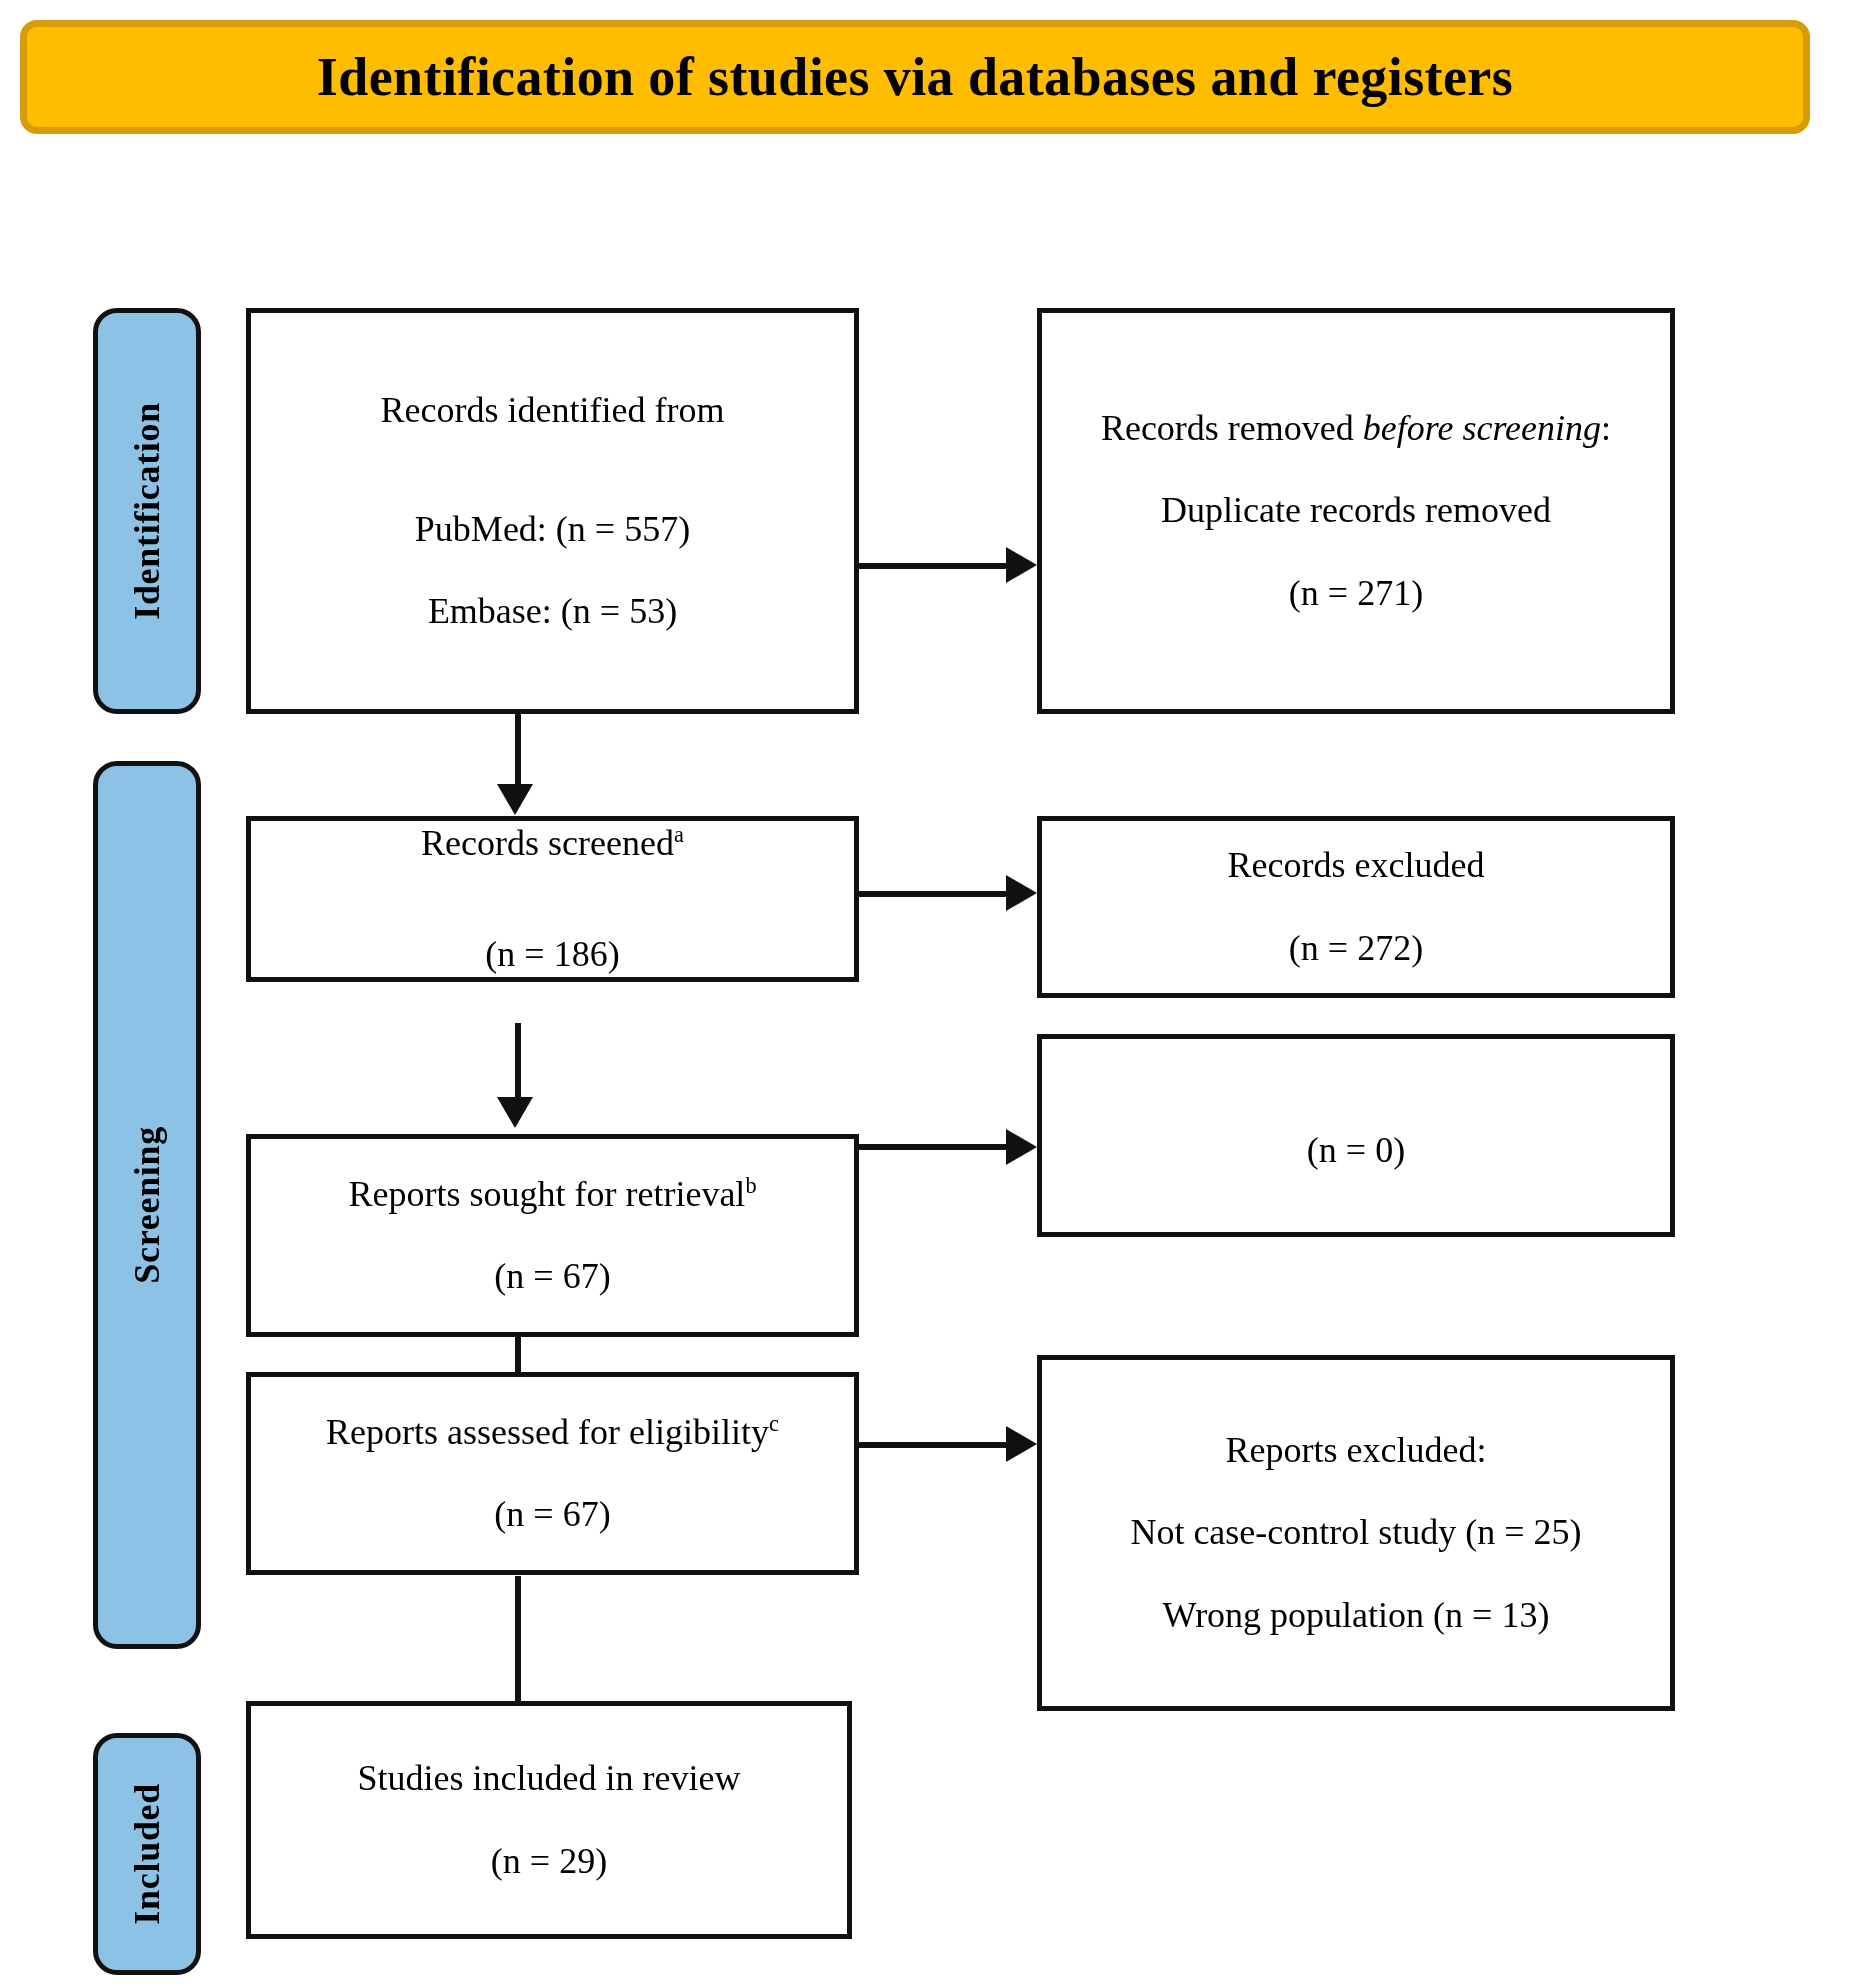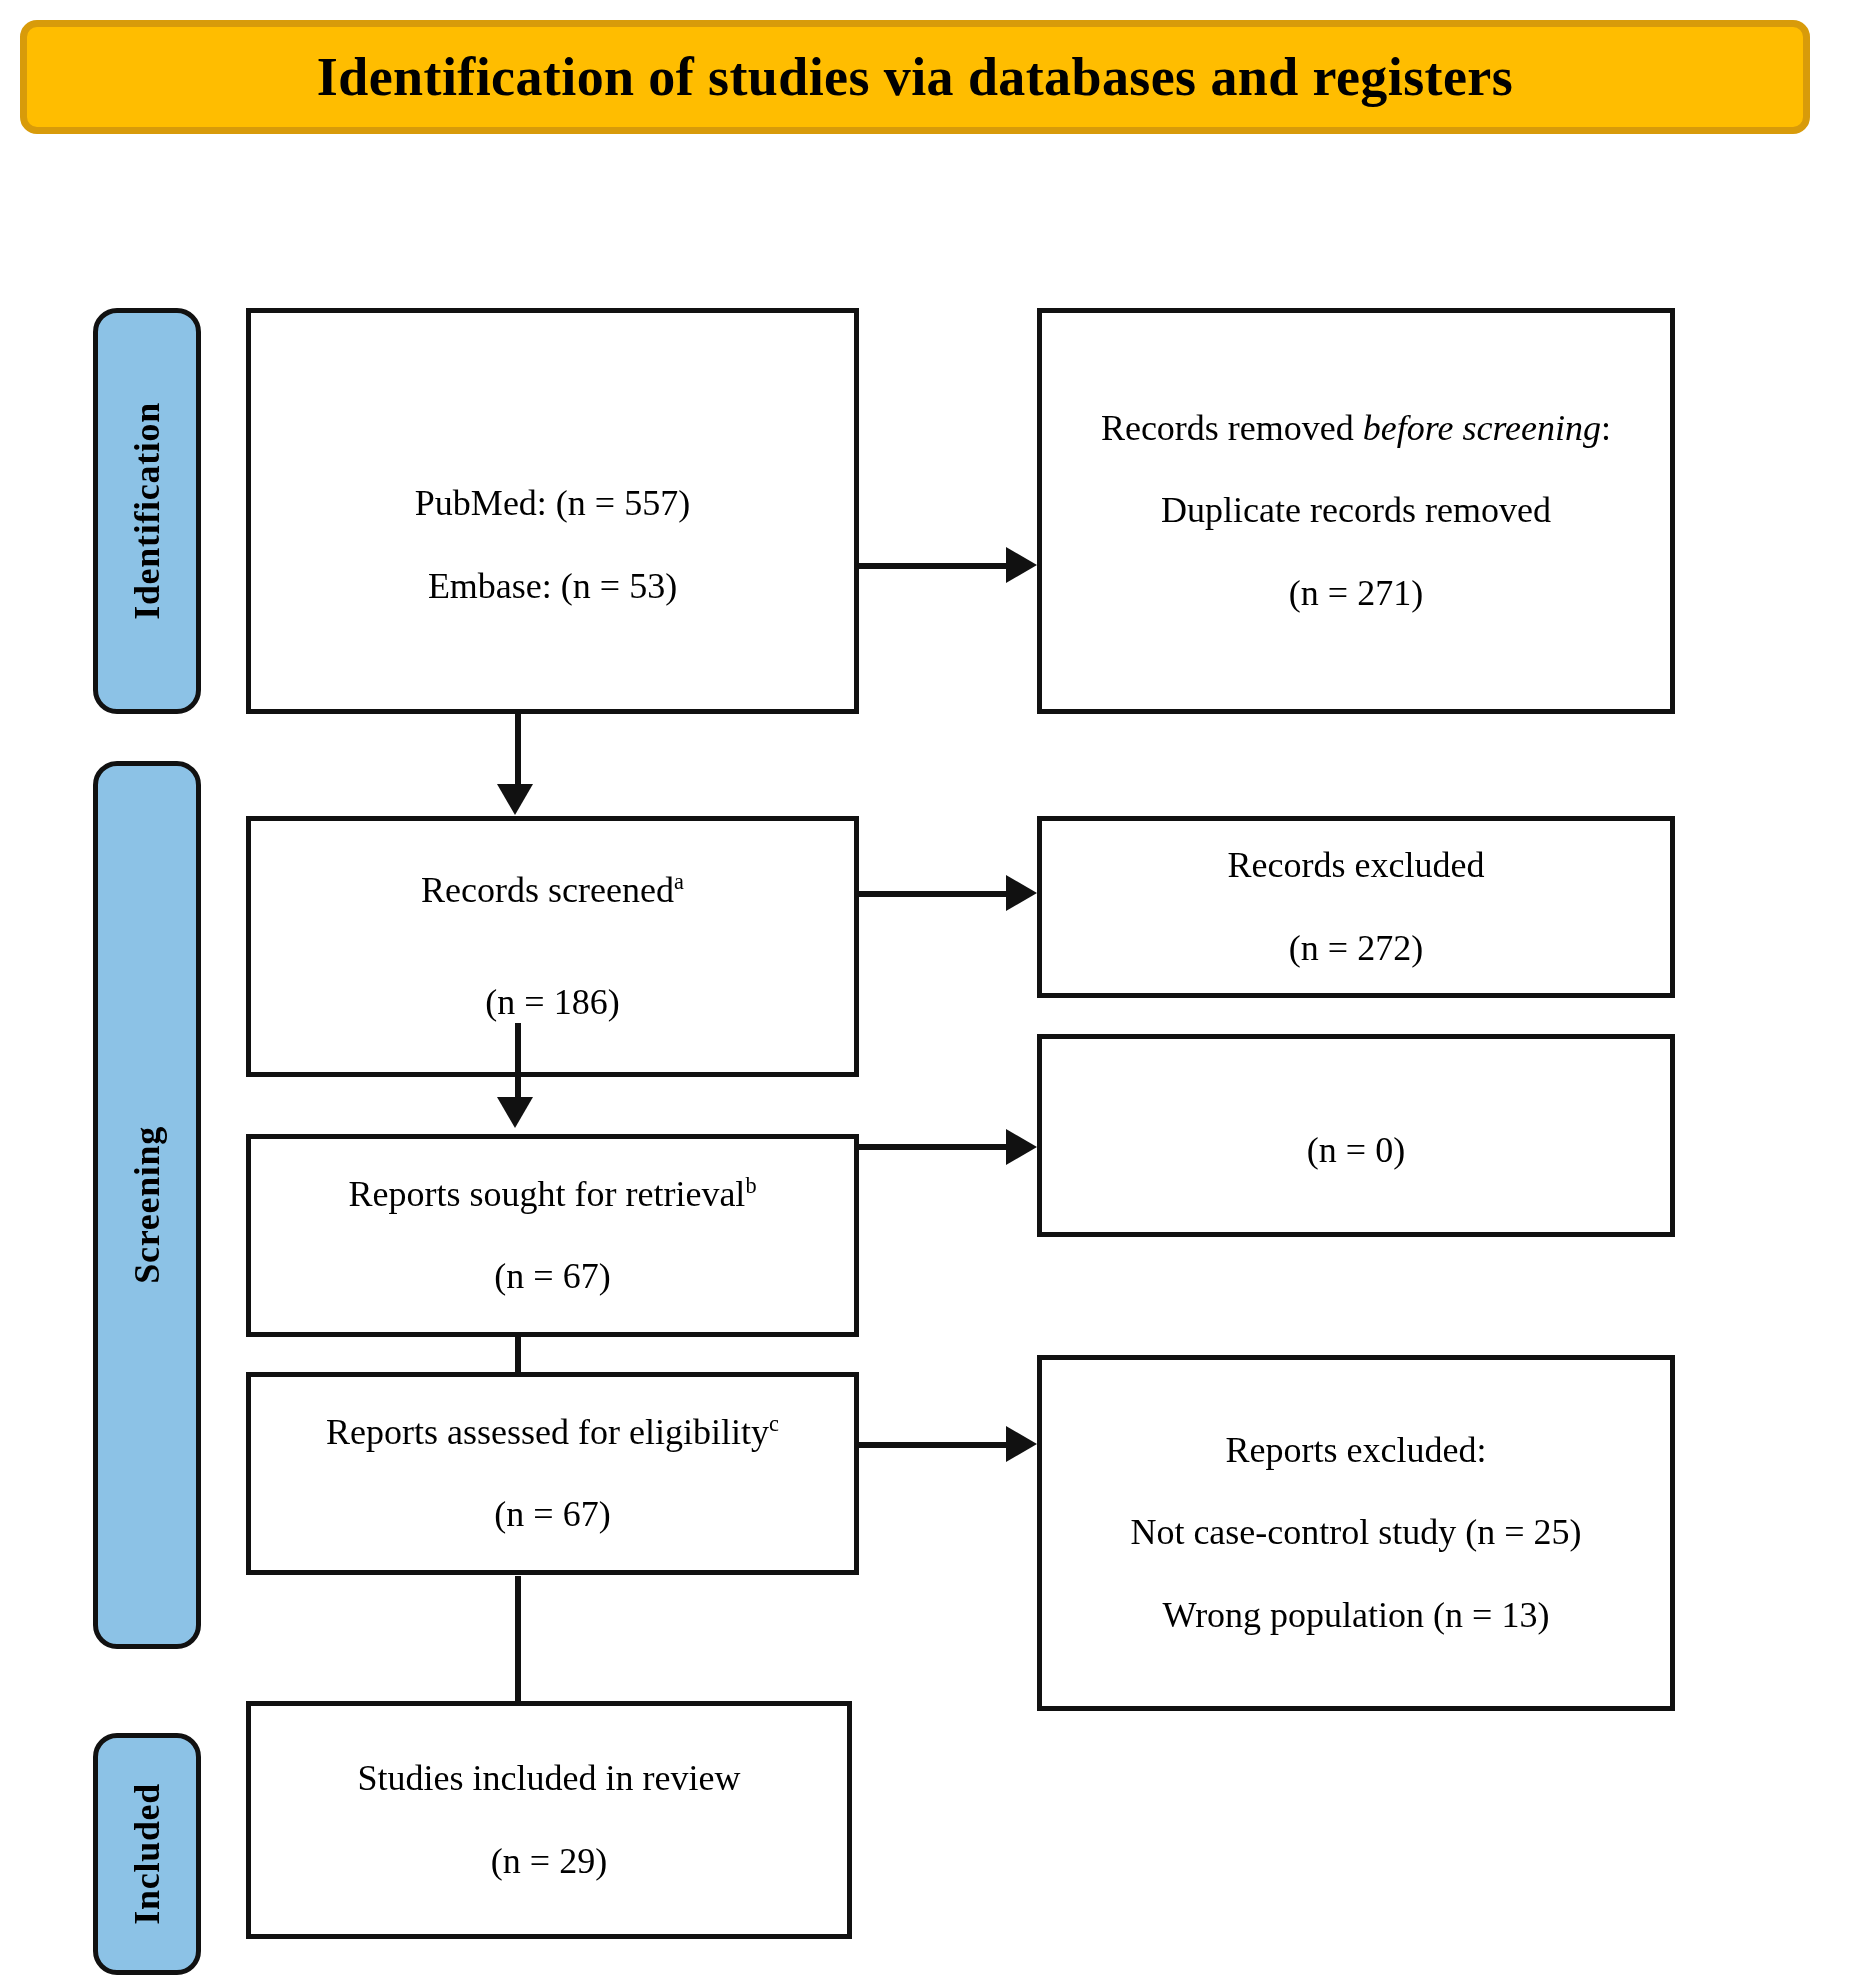--- a/index.html
+++ b/index.html
@@ -129,39 +129,40 @@
 
 <div class="stage-rail" style="left:93px; top:761px; width:108px; height:888px;">
   <span class="stage-label">Screening</span>
 </div>
 
 <div class="stage-rail" style="left:93px; top:1733px; width:108px; height:242px;">
   <span class="stage-label">Included</span>
 </div>
 
 <div class="flow-box" style="left:246px; top:308px; width:613px; height:406px;">
+  <div class="ln">Records identified from</div>
   <div class="ln gap-lg">PubMed: (n = 557)</div>
   <div class="ln spaced">Embase: (n = 53)</div>
 </div>
 
 <div class="flow-box" style="left:1037px; top:308px; width:638px; height:406px;">
   <div class="ln">
     <span>Records removed </span><span class="ital">before screening</span><span>:</span>
   </div>
   <div class="ln spaced">Duplicate records removed</div>
   <div class="ln spaced">(n = 271)</div>
 </div>
 
 <div class="h-line" style="left:859px; top:563px; width:148px;"></div>
 <div class="h-head" style="left:1006px; top:547px;"></div>
 
 <div class="v-line" style="left:515px; top:714px; height:71px;"></div>
 <div class="v-head" style="left:497px; top:784px;"></div>
 
-<div class="flow-box" style="left:246px; top:816px; width:613px; height:261px;gap:29px;">
+<div class="flow-box" style="left:246px; top:816px; width:613px; height:166px;gap:29px;">
   <div class="ln">
     <span>Records screened</span><sup>a</sup>
   </div>
   <div class="ln spaced">(n = 186)</div>
 </div>
 
 <div class="flow-box" style="left:1037px; top:816px; width:638px; height:182px;">
   <div class="ln">Records excluded</div>
   <div class="ln spaced">(n = 272)</div>
 </div>

